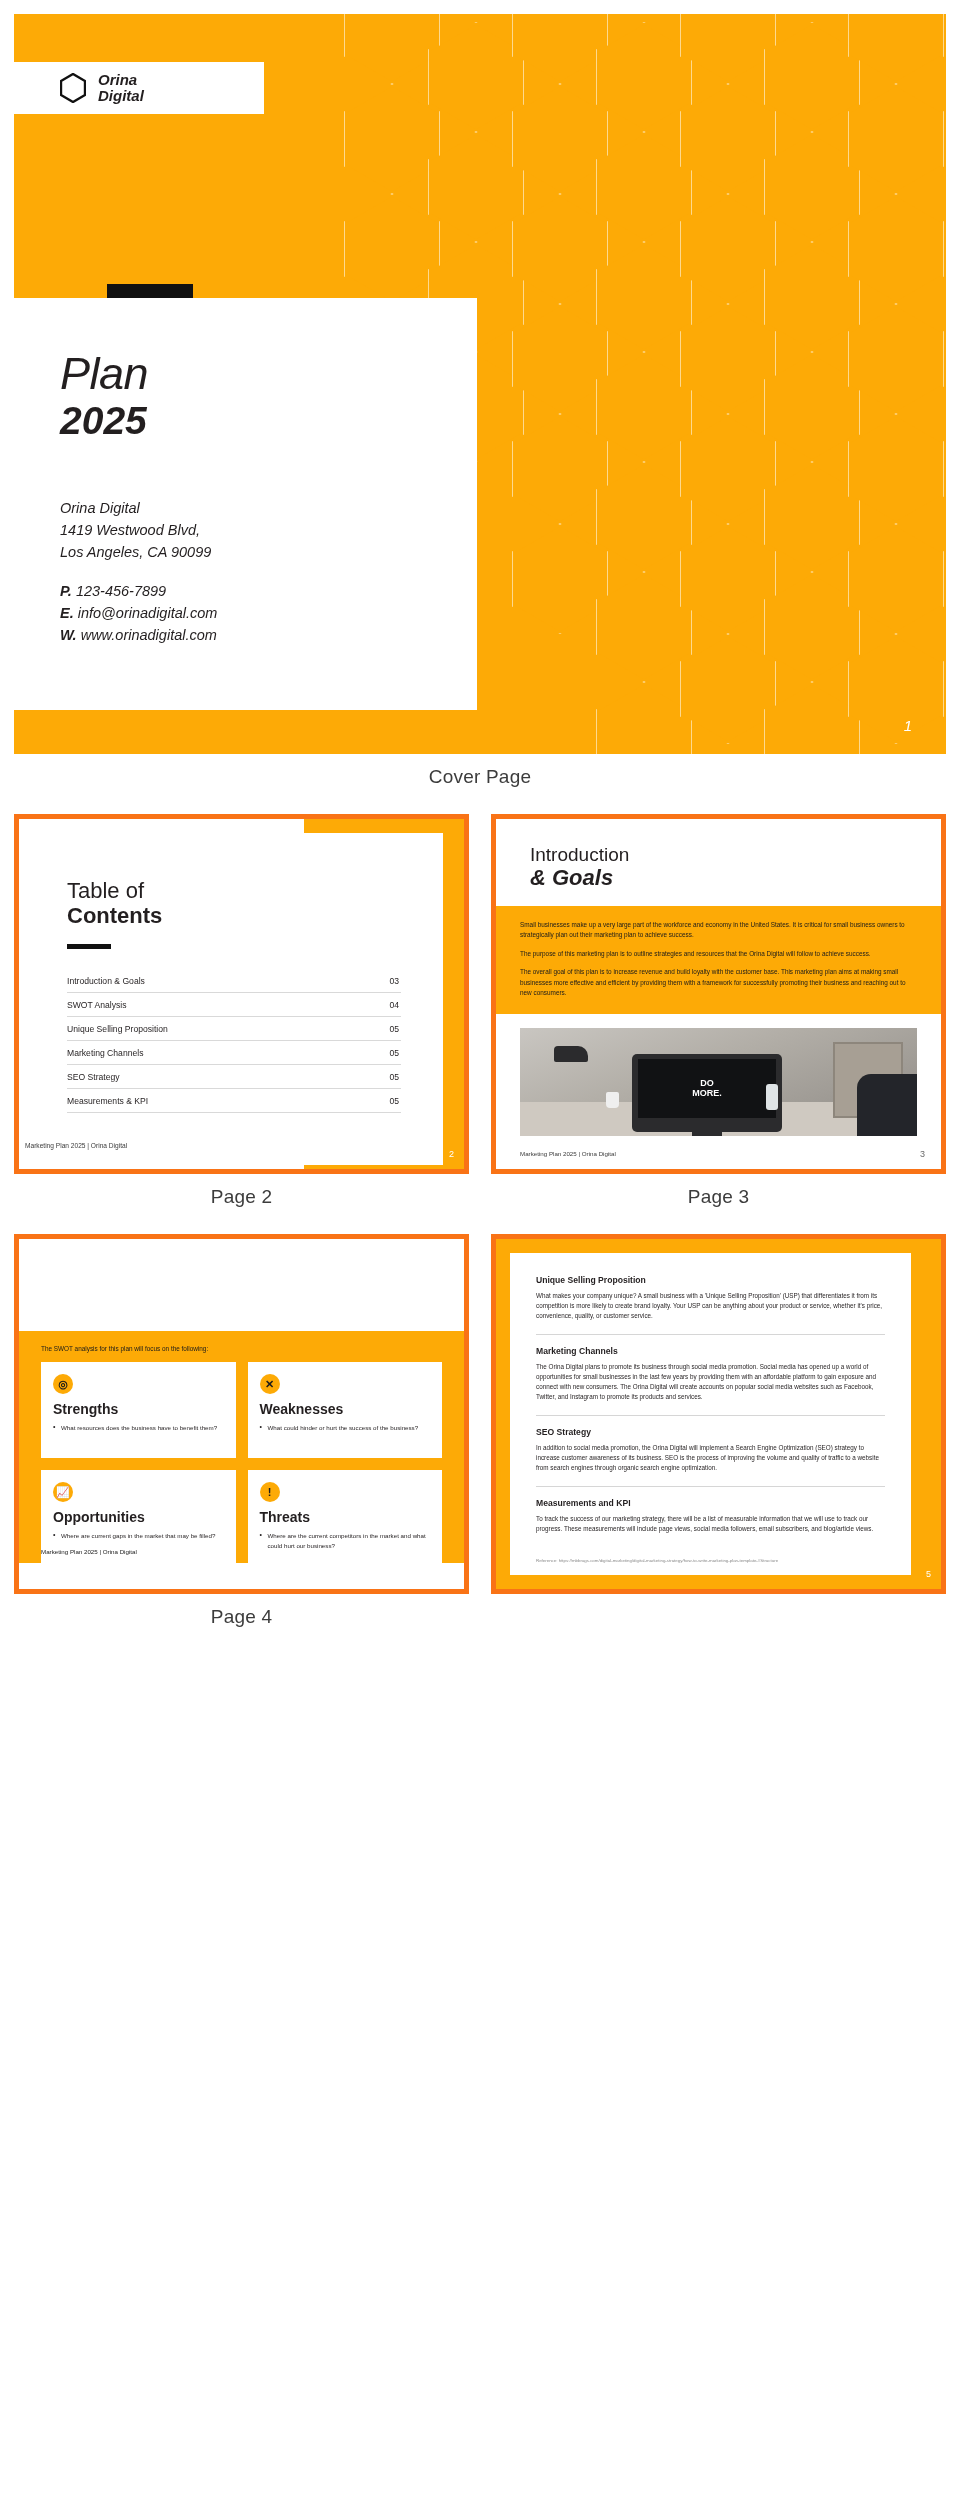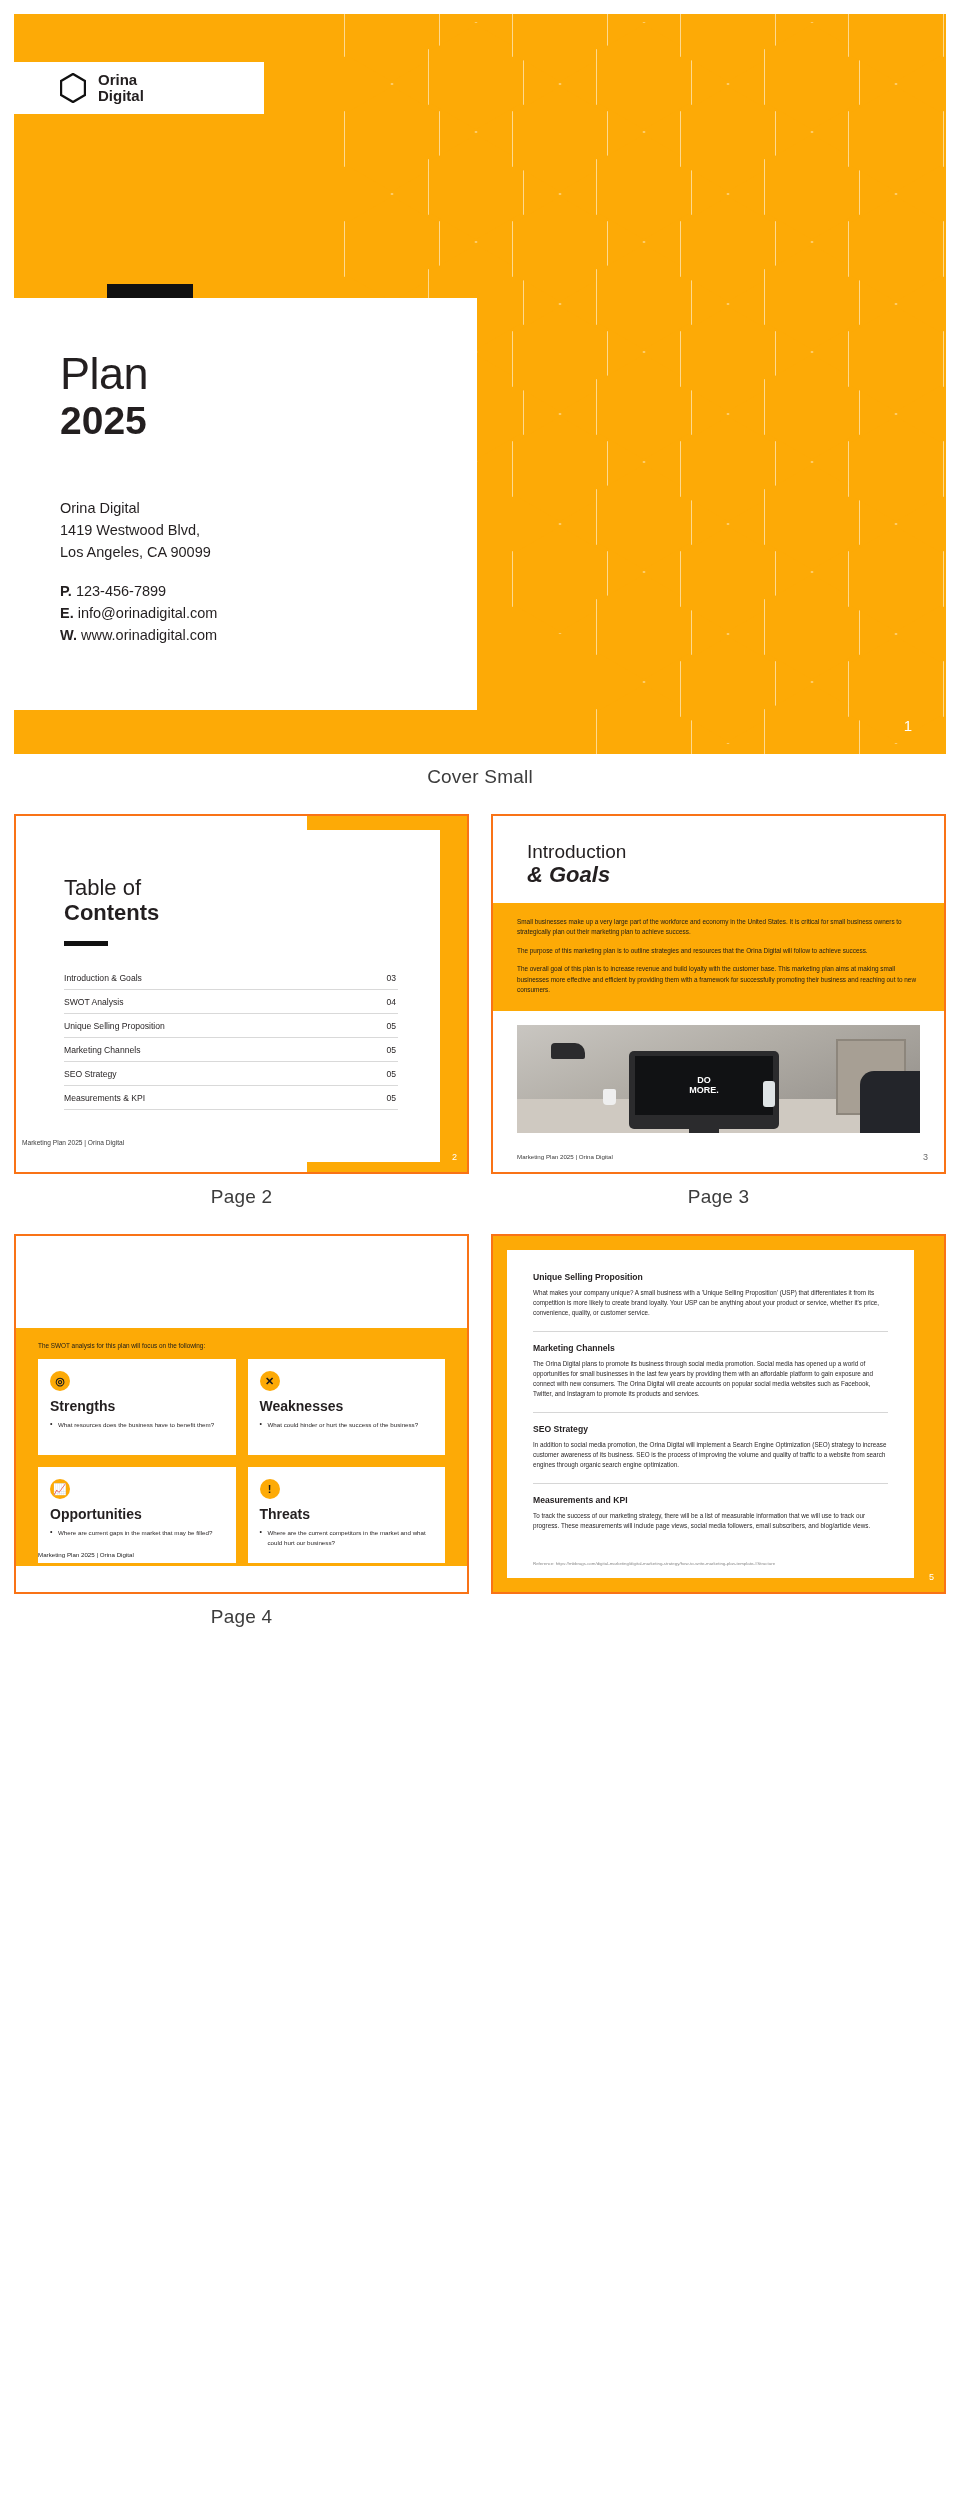--- a/index.html
+++ b/index.html
@@ -9,20 +9,21 @@
     font-family: "Liberation Sans", sans-serif;
     color: #231f20;
   }
   .sheet { padding: 14px 14px 30px 14px; }
 
   
   .page {
     position: relative;
     background: #ffffff;
     overflow: hidden;
+    font-style: italic;
   }
   .caption {
     text-align: center;
     font-size: 19px;
     color: #3c3c3c;
     margin: 12px 0 26px 0;
     letter-spacing: .2px;
   }
 
   
@@ -99,21 +100,21 @@
 
   
   .row { display: flex; gap: 22px; }
   .col { width: 455px; }
   .inner-page {
     width: 455px;
     height: 360px;
     background: #ffffff;
     position: relative;
     overflow: hidden;
-    border: 2px solid #f97316;
+    border: 5px solid #f97316;
   }
 
   
   .toc-orange {
     position: absolute; right: 0; top: 0;
     width: 160px; height: 100%;
     background: #fdaa06;
   }
   .toc-white {
     position: absolute; left: 6px; top: 14px;
@@ -344,21 +345,21 @@
           <div>
             <b>W.</b>
             <span>www.orinadigital.com</span>
           </div>
         </div>
       </div>
     </div>
 
     <div class="pg-num-cover">1</div>
   </div>
-  <div class="caption">Cover Small</div>
+  <div class="caption">Cover Page</div>
 
   <div class="row">
 
     <div class="col">
       <div class="inner-page">
         <div class="toc-orange"></div>
         <div class="toc-white">
           <div class="toc-title-1">Table of</div>
           <div class="toc-title-2">Contents</div>
           <div class="toc-rule"></div>

